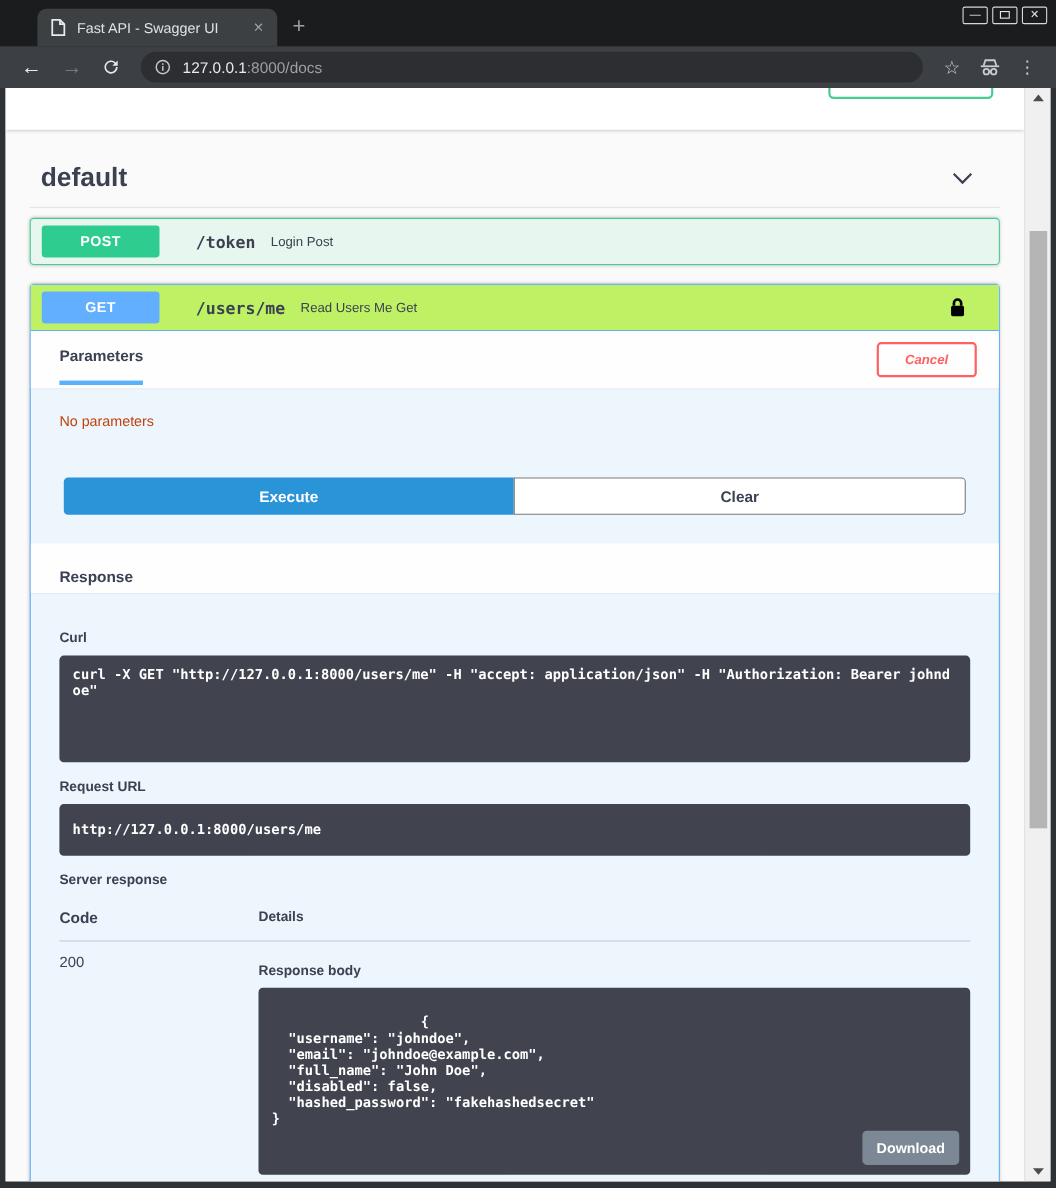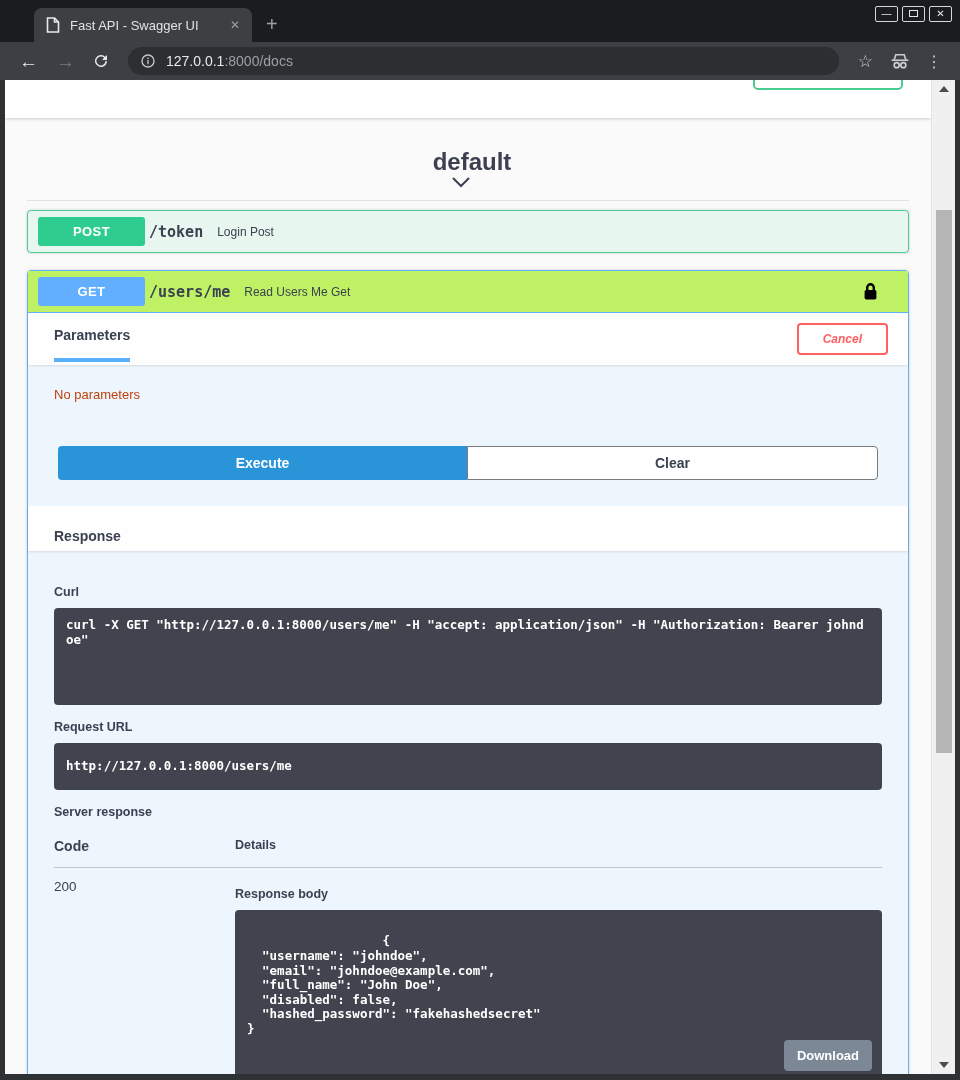--- a/index.html
+++ b/index.html
@@ -35,34 +35,34 @@
 
   
   .viewport { flex:1; display:flex; background:#fafafa; overflow:hidden; }
   .page { flex:1; position:relative; overflow:hidden; background:#fafafa; }
 
   .scheme-bar { height:38px; background:#ffffff; box-shadow:0 1px 3px rgba(0,0,0,.18); position:relative; overflow:hidden; }
   .authorize-btn { position:absolute; right:28px; top:-30px; width:150px; height:40px; border:2px solid #49cc90; border-radius:5px; background:#fff; }
 
   .container { padding:0 22px; }
 
-  .section-head { margin-top:30px; display:flex; align-items:center; justify-content:space-between; padding:0 2px 12px 10px; border-bottom:1px solid #e3e3e3;flex-direction:column; }
+  .section-head { margin-top:30px; display:flex; align-items:center; justify-content:space-between; padding:0 2px 12px 10px; border-bottom:1px solid #e3e3e3; }
   .section-title { font-size:24px; font-weight:bold; color:#3b4151; }
   .section-chevron { margin-right:22px; display:flex; }
 
   .opblock { border-radius:4px; box-shadow:0 0 3px rgba(0,0,0,.19); }
   .opblock.post { margin-top:9px; border:1px solid #49cc90; background:#e8f6f0; }
   .opblock.get { margin-top:17px; border:1px solid #61affe; background:#edf5fd; }
 
   .op-summary { display:flex; align-items:center; padding:6px 10px; }
   .opblock.get .op-summary { border-bottom:1px solid #61affe; background:#bef264; }
   .method-badge { width:107px; text-align:center; padding:7px 0; border-radius:3px; color:#fff; font-weight:bold; font-size:13px; letter-spacing:.4px; }
   .method-badge.post { background:#2fcc90; }
   .method-badge.get { background:#61affe; }
-  .op-path { font-family:"DejaVu Sans Mono", monospace; font-weight:bold; font-size:15px; color:#3b4151; margin-left:4px; }
+  .op-path { font-family:"DejaVu Sans Mono", monospace; font-weight:bold; font-size:15px; color:#3b4151; margin-left:33px; }
   .op-desc { font-size:12px; color:#3b4151; margin-left:14px; flex:1; }
   .lock-icon { margin-right:20px; display:flex; }
 
   .section-header { display:flex; align-items:center; justify-content:space-between; background:rgba(255,255,255,.9); box-shadow:0 1px 2px rgba(0,0,0,.1); padding:10px 20px 0 26px; min-height:50px; }
   .tab-item { font-size:14px; font-weight:bold; color:#3b4151; padding-bottom:15px; border-bottom:4px solid #59b0fb; }
   .cancel-btn { border:2px solid #ff6060; border-radius:4px; background:transparent; color:#ff6060; font-weight:bold; font-size:12px; padding:7px 24px; margin-bottom:10px;font-style:italic; }
 
   .no-params { padding:22px 26px 24px; font-size:13px; color:#c2410c; }
   .execute-wrapper { padding:20px 30px 26px; display:flex; }
   .execute-btn { flex:1; height:34px; background:#2a94d8; border:none; border-radius:4px 0 0 4px; color:#fff; font-weight:bold; font-size:14px; }

